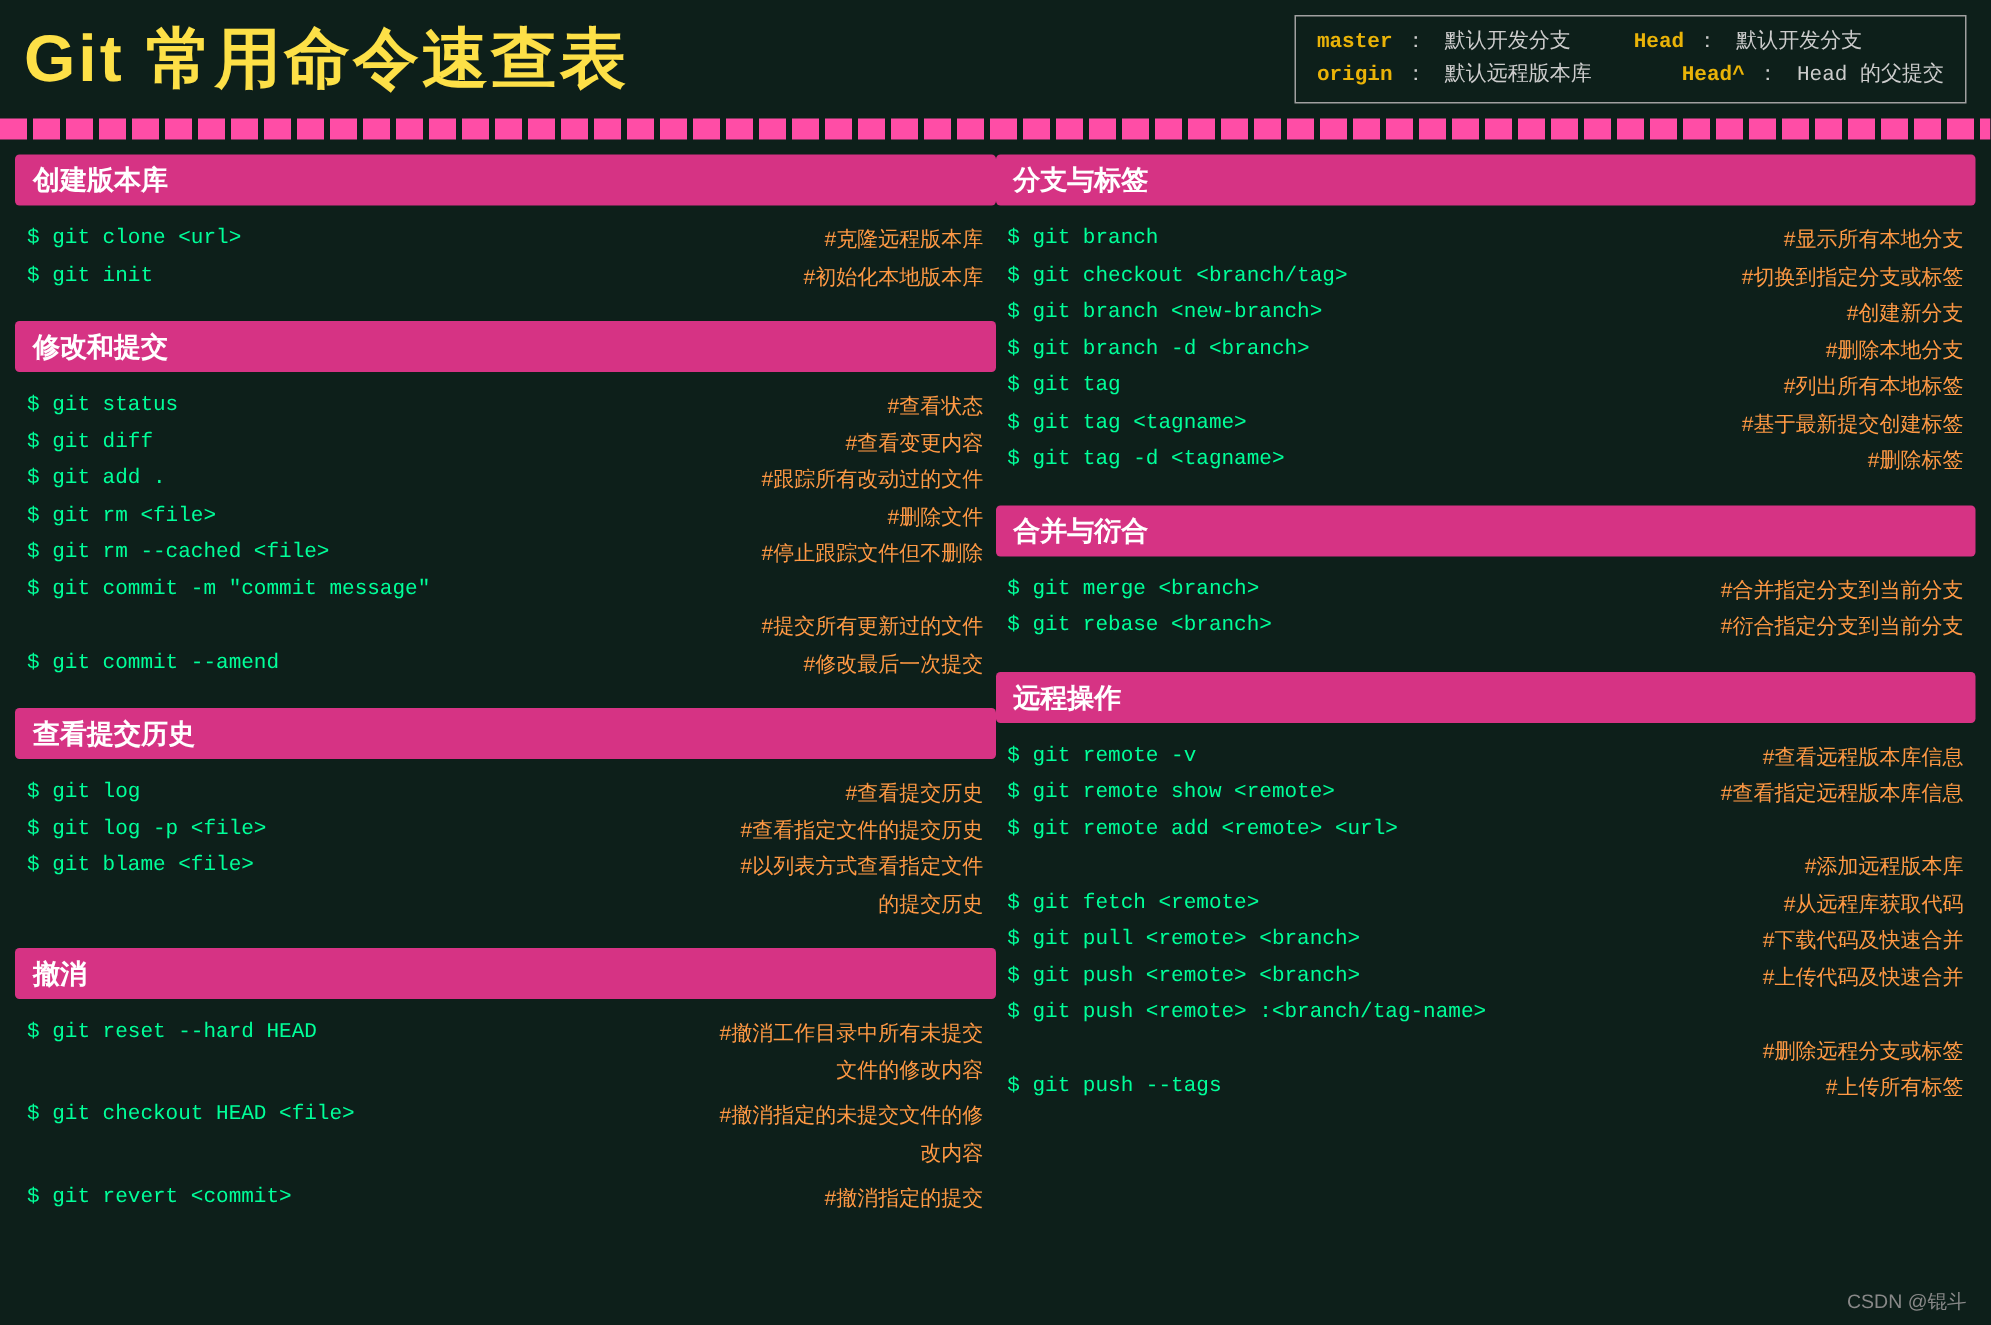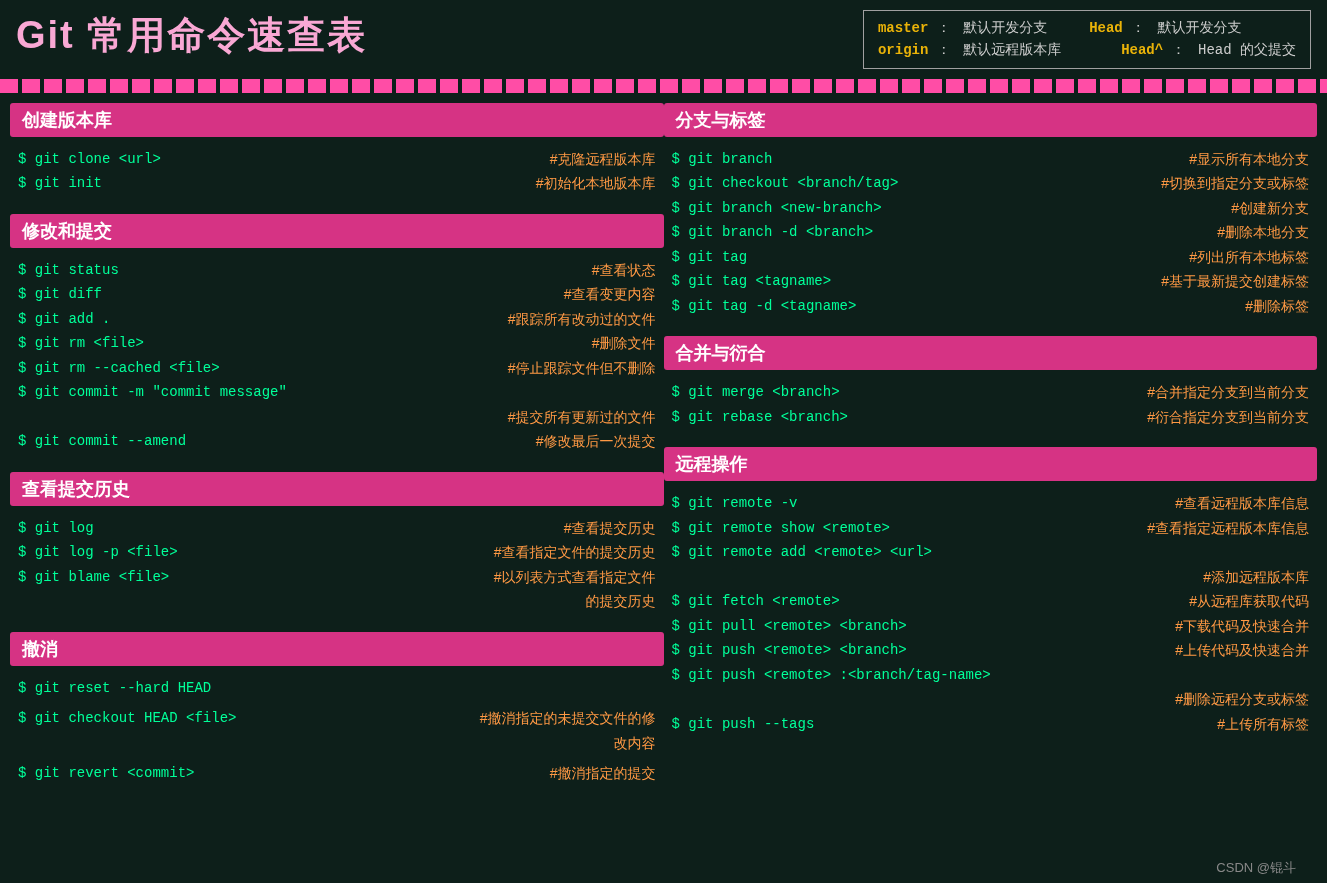--- a/index.html
+++ b/index.html
@@ -14,23 +14,23 @@
     }
 
     .header-area {
       display: flex;
       justify-content: space-between;
       align-items: flex-start;
       padding: 10px 16px 6px 16px;
     }
 
     .main-title {
-      font-size: 38px;
+      font-size: 44px;
       font-weight: 900;
-      color: #f9a8d4;
+      color: #fde047;
       letter-spacing: 2px;
       font-family: sans-serif;
     }
 
     .legend-box {
       border: 1.5px solid #a0a0a0;
       padding: 6px 14px;
       background: #0d1f1a;
       min-width: 420px;
     }
@@ -117,21 +117,21 @@
     .comment {
       color: #ff9944;
       font-family: sans-serif;
       font-size: 14px;
       text-align: right;
     }
 
     .footer {
       position: absolute;
       bottom: 6px;
-      right: 31px;
+      right: 16px;
       color: #888888;
       font-size: 13px;
       font-family: sans-serif;
     }
 
     .blank-line {
       height: 6px;
     }
   </style>
 </head>
@@ -241,20 +241,21 @@
           <span class="comment">#以列表方式查看指定文件<br>的提交历史</span>
         </div>
       </div>
     </div>
 
     <div class="section">
       <div class="section-header">撤消</div>
       <div class="section-body">
         <div class="cmd-row">
           <span class="cmd">$ git reset --hard HEAD</span>
+          <span class="comment">#撤消工作目录中所有未提交<br>文件的修改内容</span>
         </div>
         <div class="blank-line"></div>
         <div class="cmd-row">
           <span class="cmd">$ git checkout HEAD &lt;file&gt;</span>
           <span class="comment">#撤消指定的未提交文件的修<br>改内容</span>
         </div>
         <div class="blank-line"></div>
         <div class="cmd-row">
           <span class="cmd">$ git revert &lt;commit&gt;</span>
           <span class="comment">#撤消指定的提交</span>

